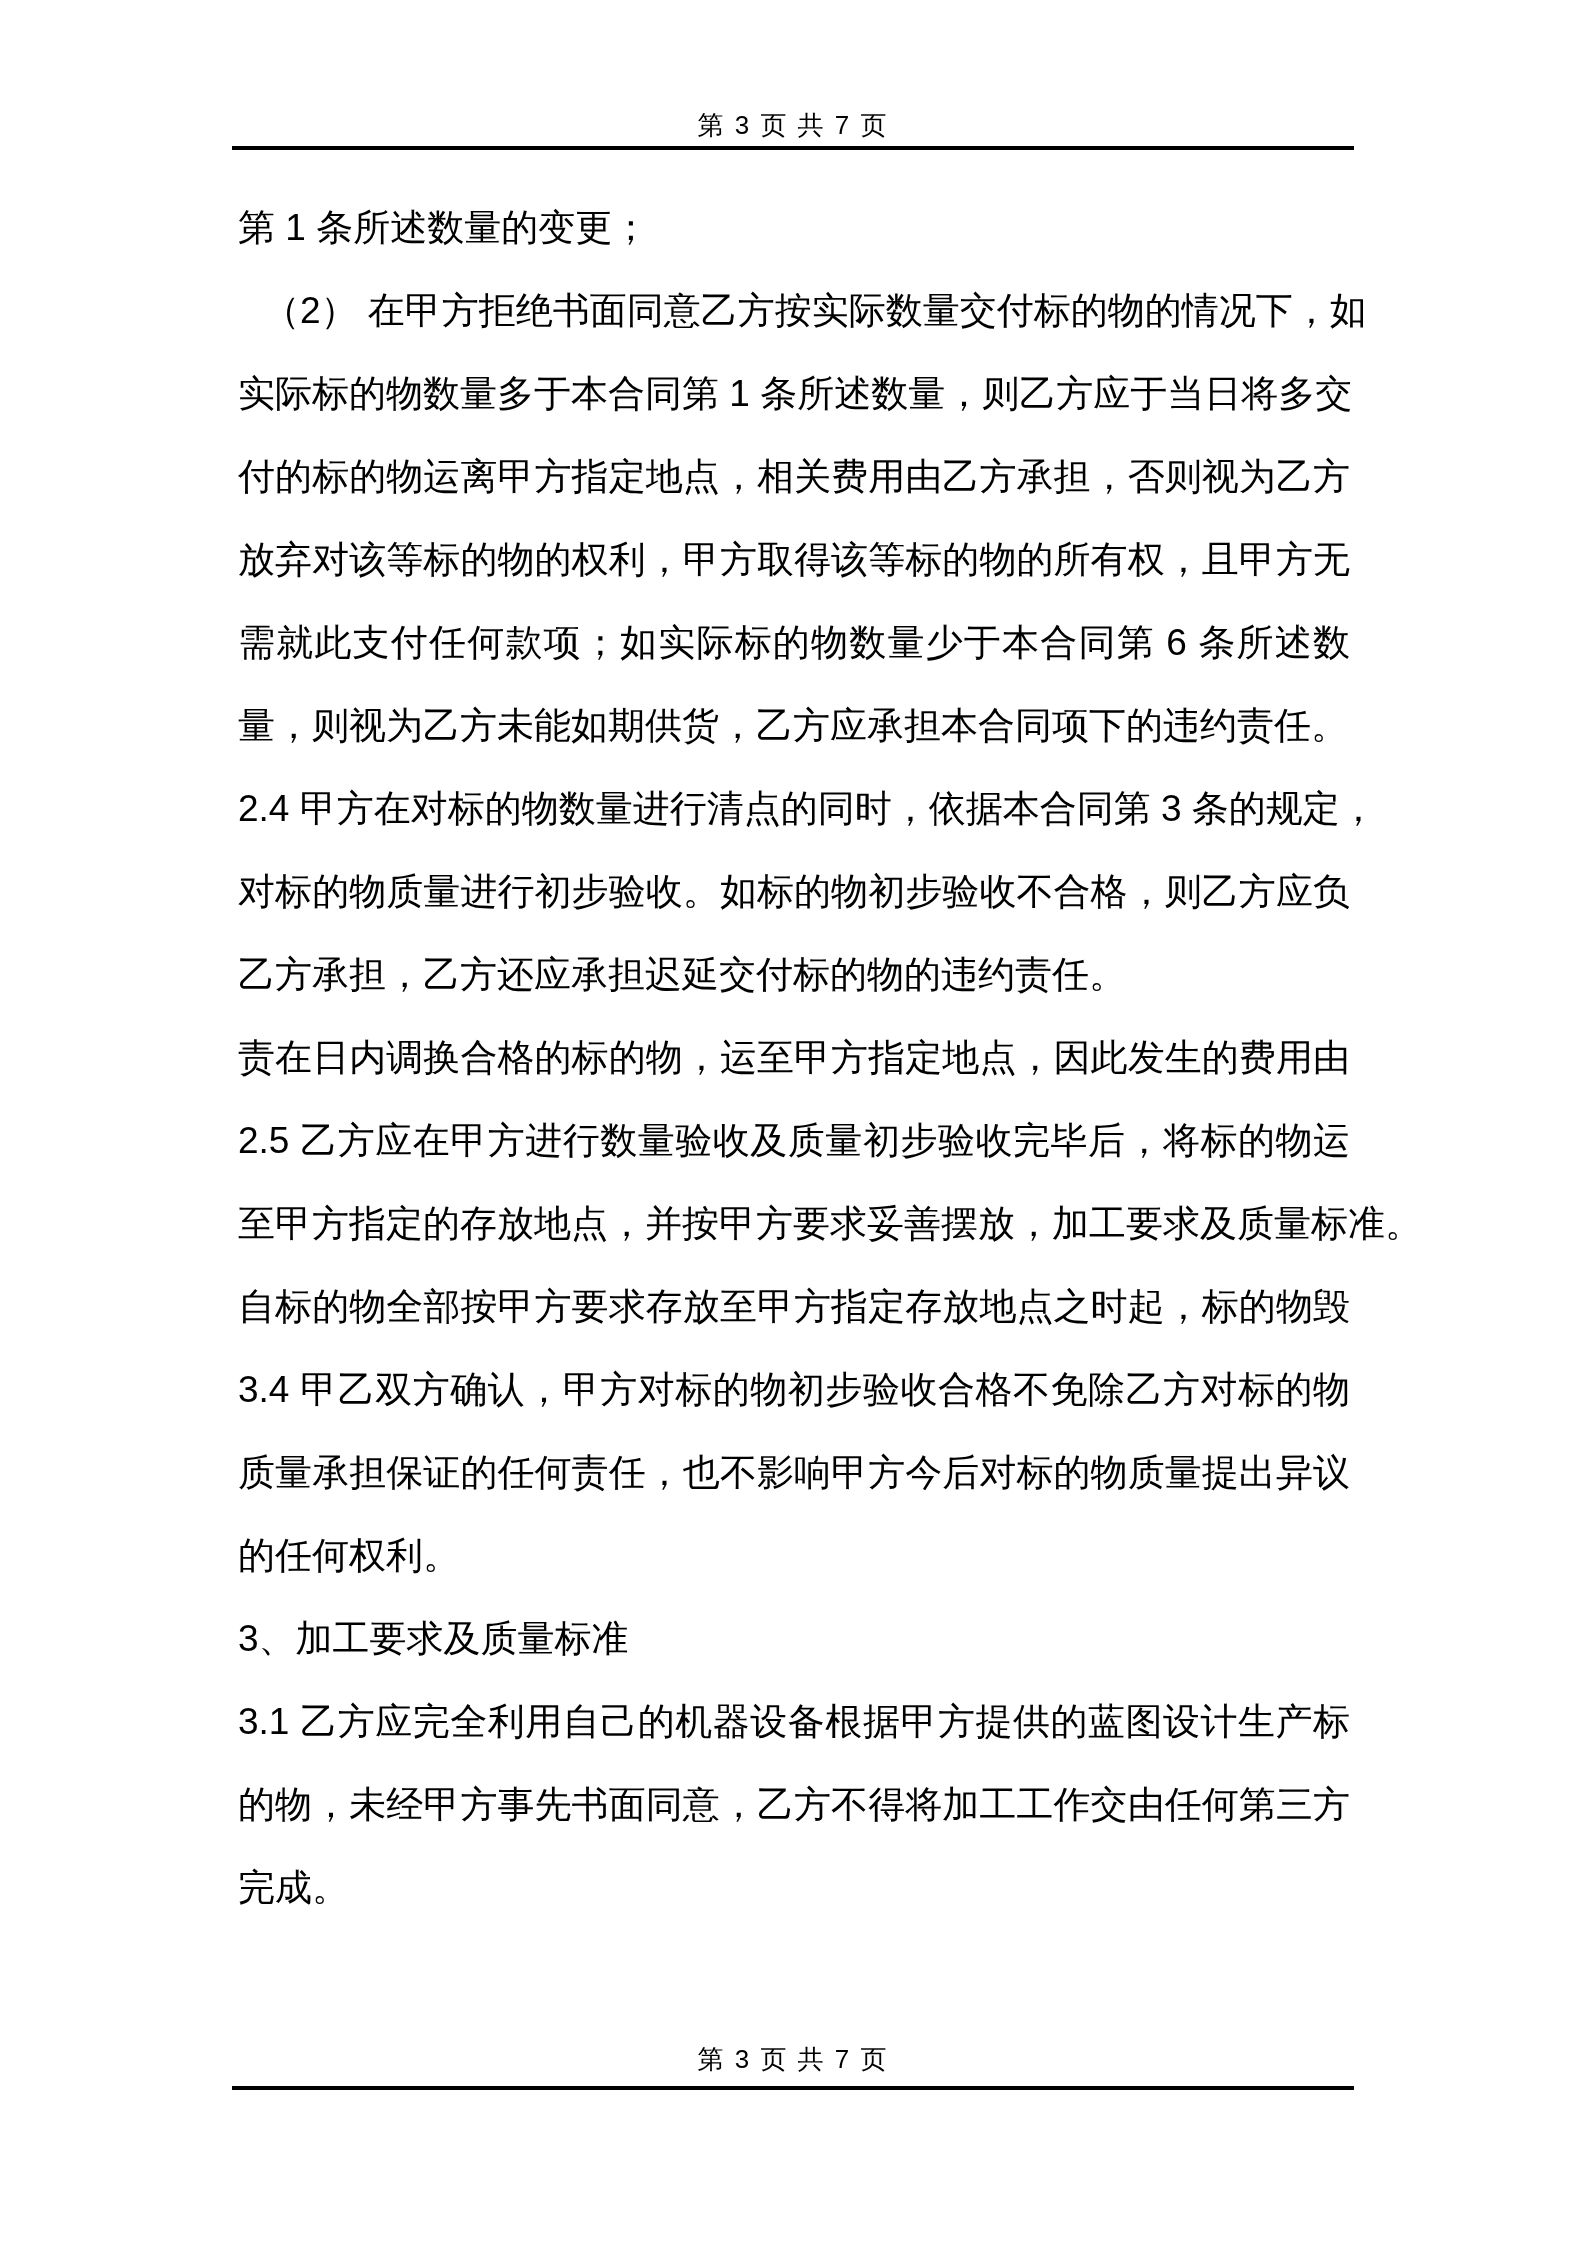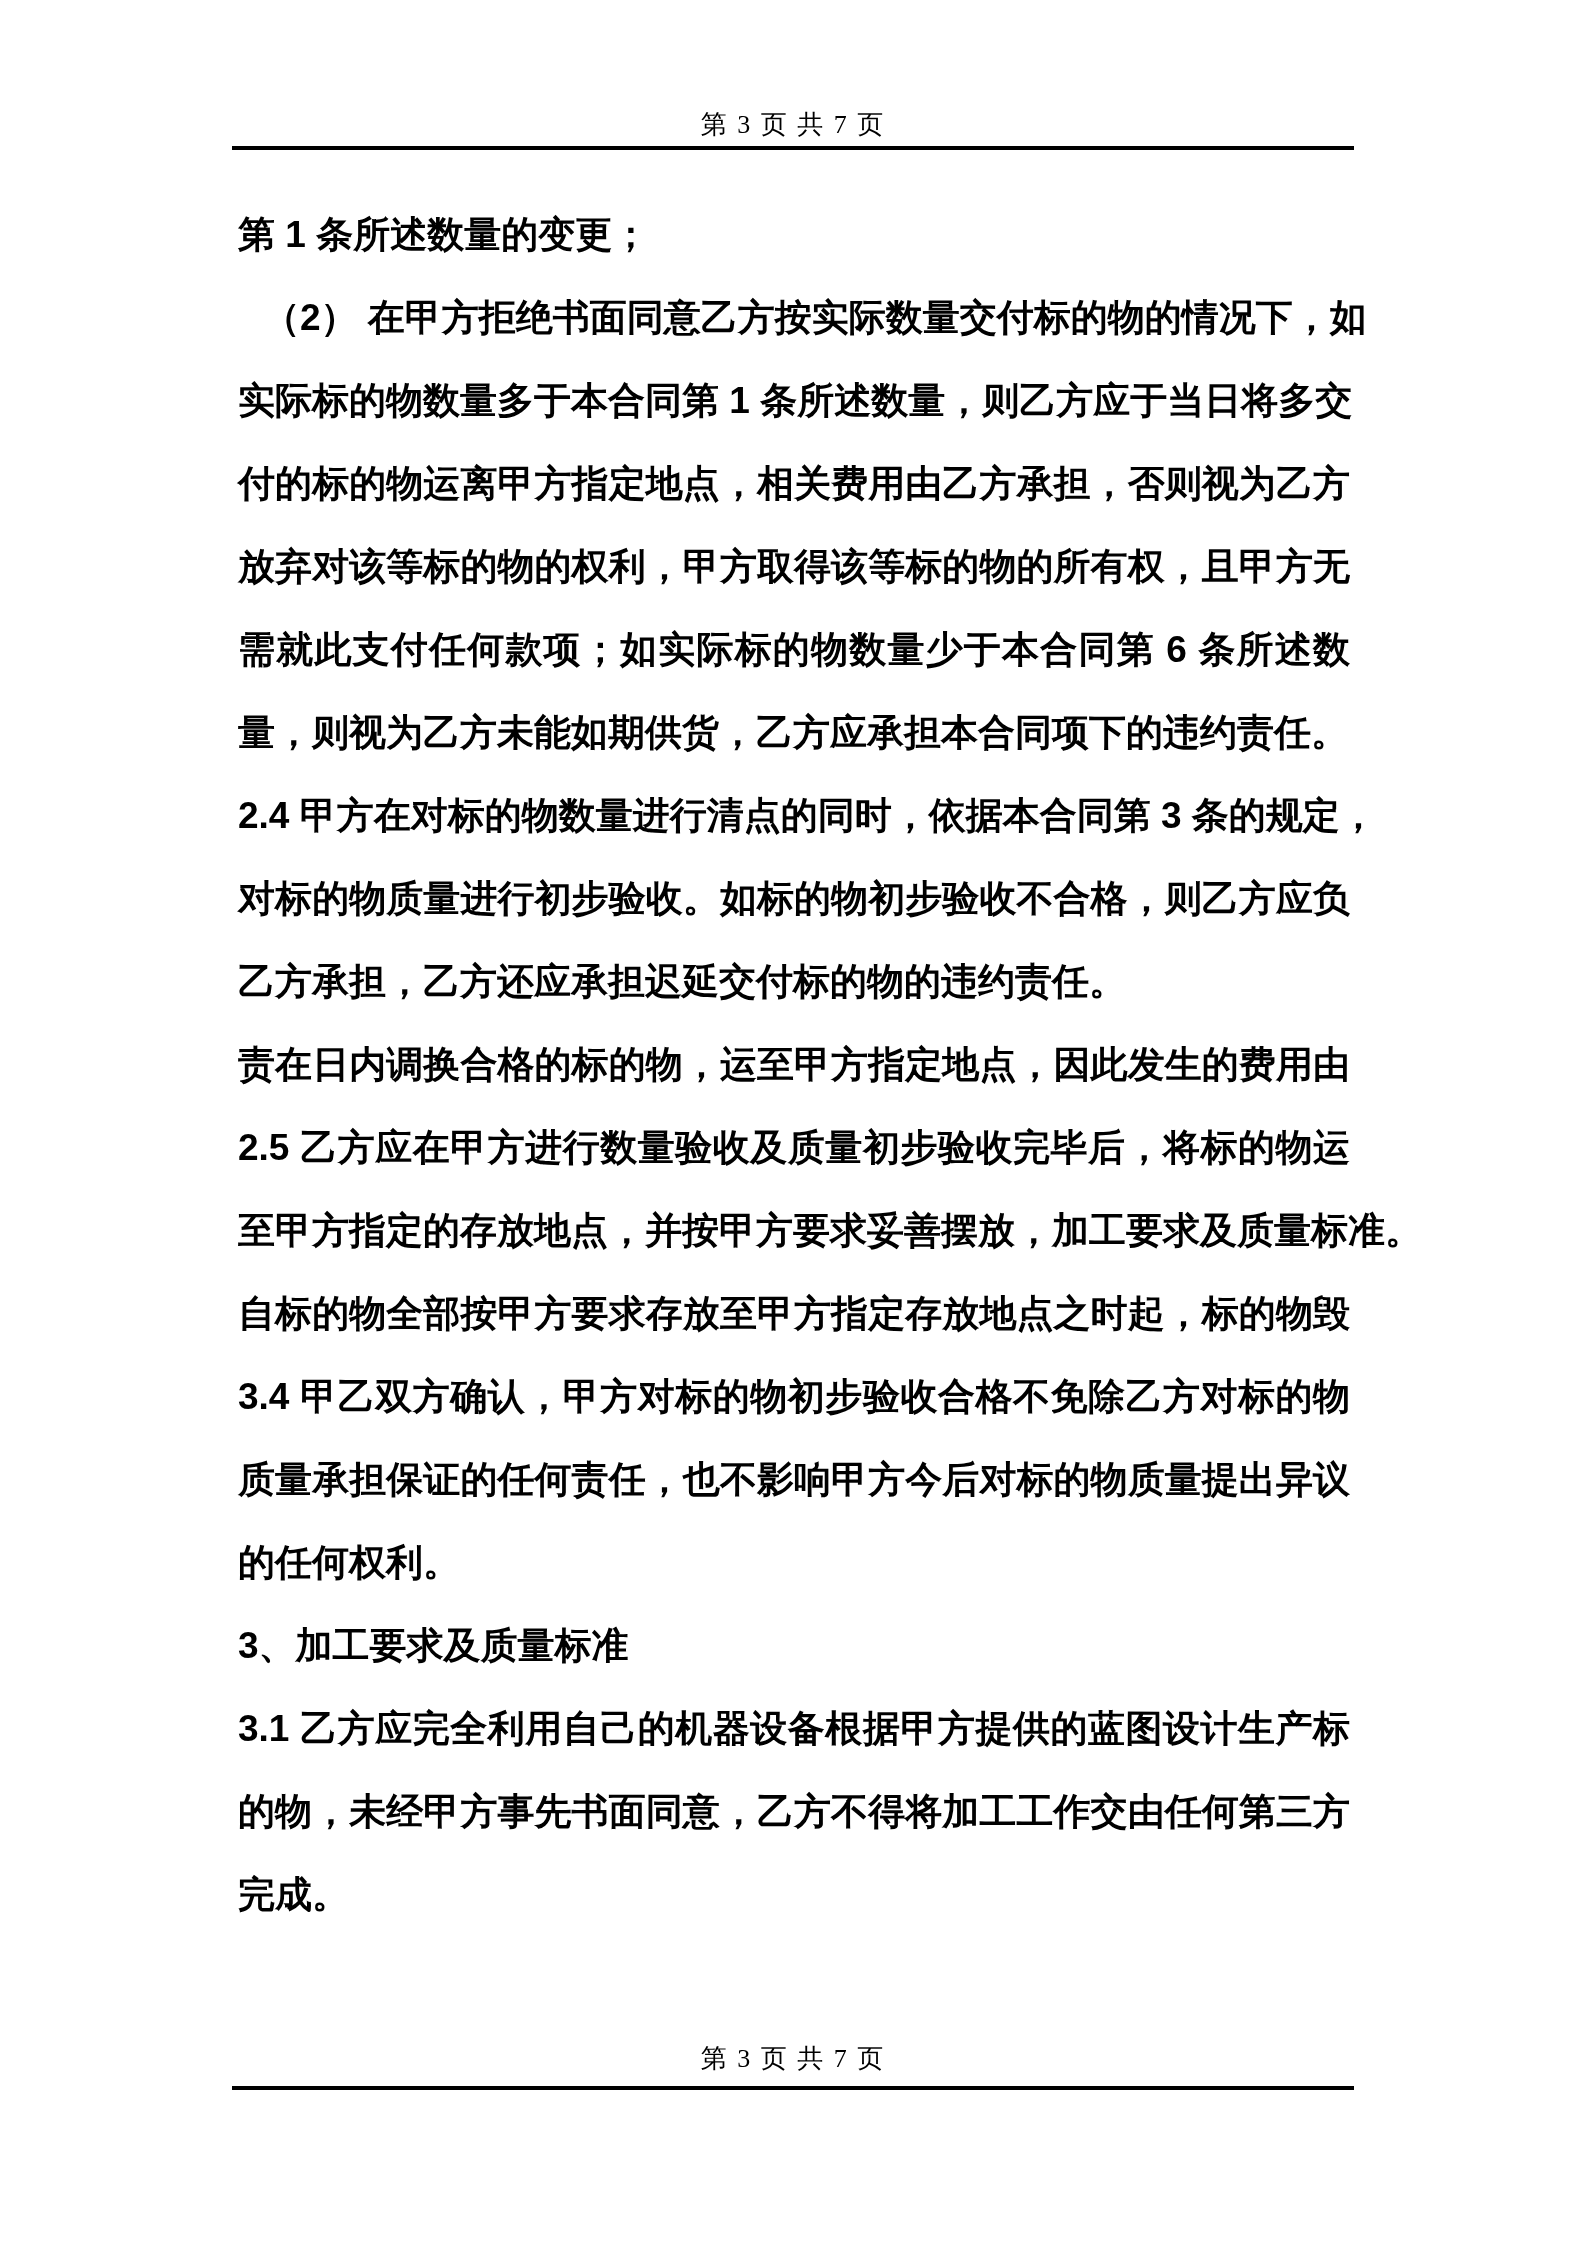--- a/index.html
+++ b/index.html
@@ -13,44 +13,44 @@
     height: 2244px;
     background: #ffffff;
     overflow: hidden;
     color: #000000;
   }
   .page-indicator {
     position: absolute;
     left: 0;
     width: 100%;
     text-align: center;
-    font-family: Liberation Serif, serif;
+    font-family: Liberation Sans, sans-serif;
     font-size: 26px;
     line-height: 26px;
     letter-spacing: 2px;
     color: #000000;
   }
   .header-indicator { top: 112px; }
   .footer-indicator { top: 2046px; }
   .rule {
     position: absolute;
     left: 232px;
     width: 1122px;
     height: 4px;
     background: #000000;
   }
   .header-rule { top: 146px; }
   .footer-rule { top: 2086px; }
   .doc-body {
     position: absolute;
-    top: 193px;
+    top: 186px;
     left: 238px;
     width: 1112px;
     font-family: "Liberation Sans", "DejaVu Sans", sans-serif;
-    font-weight: 700;
+    font-weight: 400;
     font-size: 37px;
     color: #000000;
   }
   .body-line {
     height: 83px;
     line-height: 83px;
     white-space: nowrap;
   }
   .body-line.fill {
     text-align: justify;

